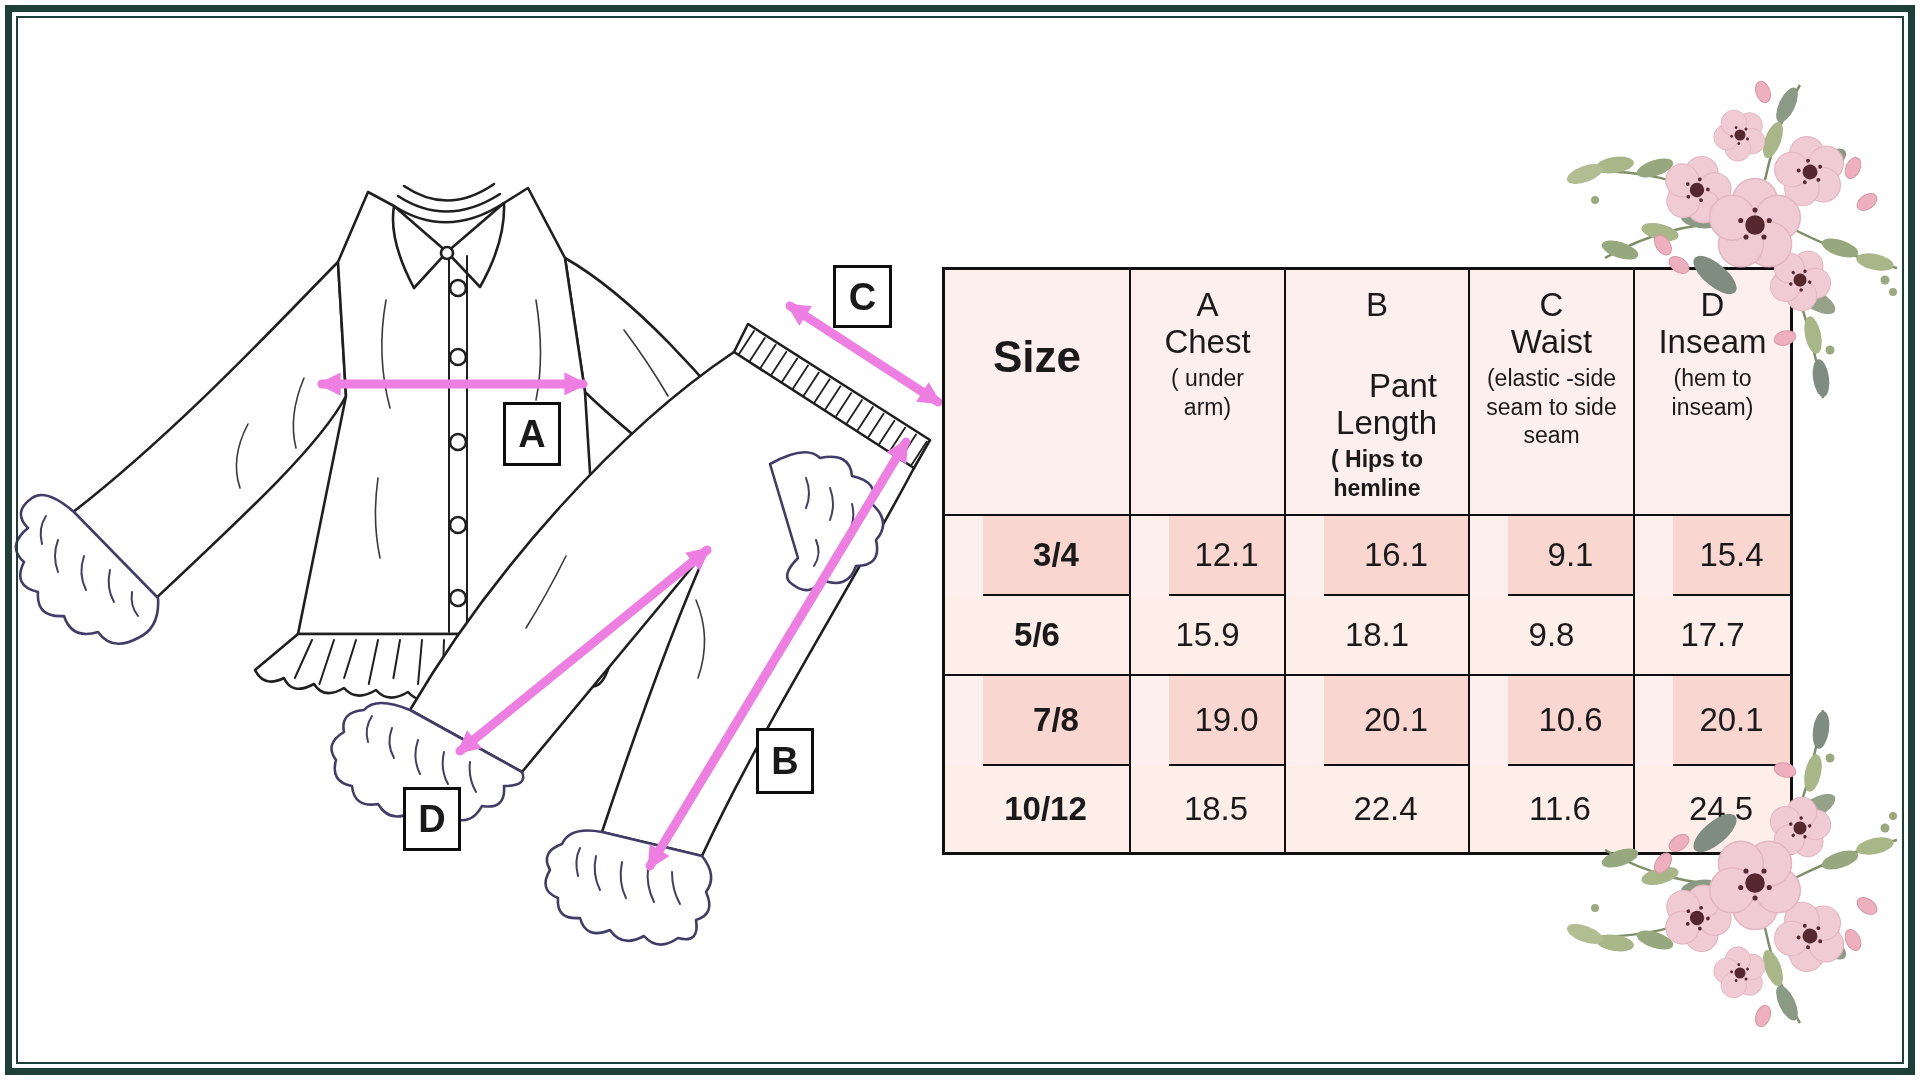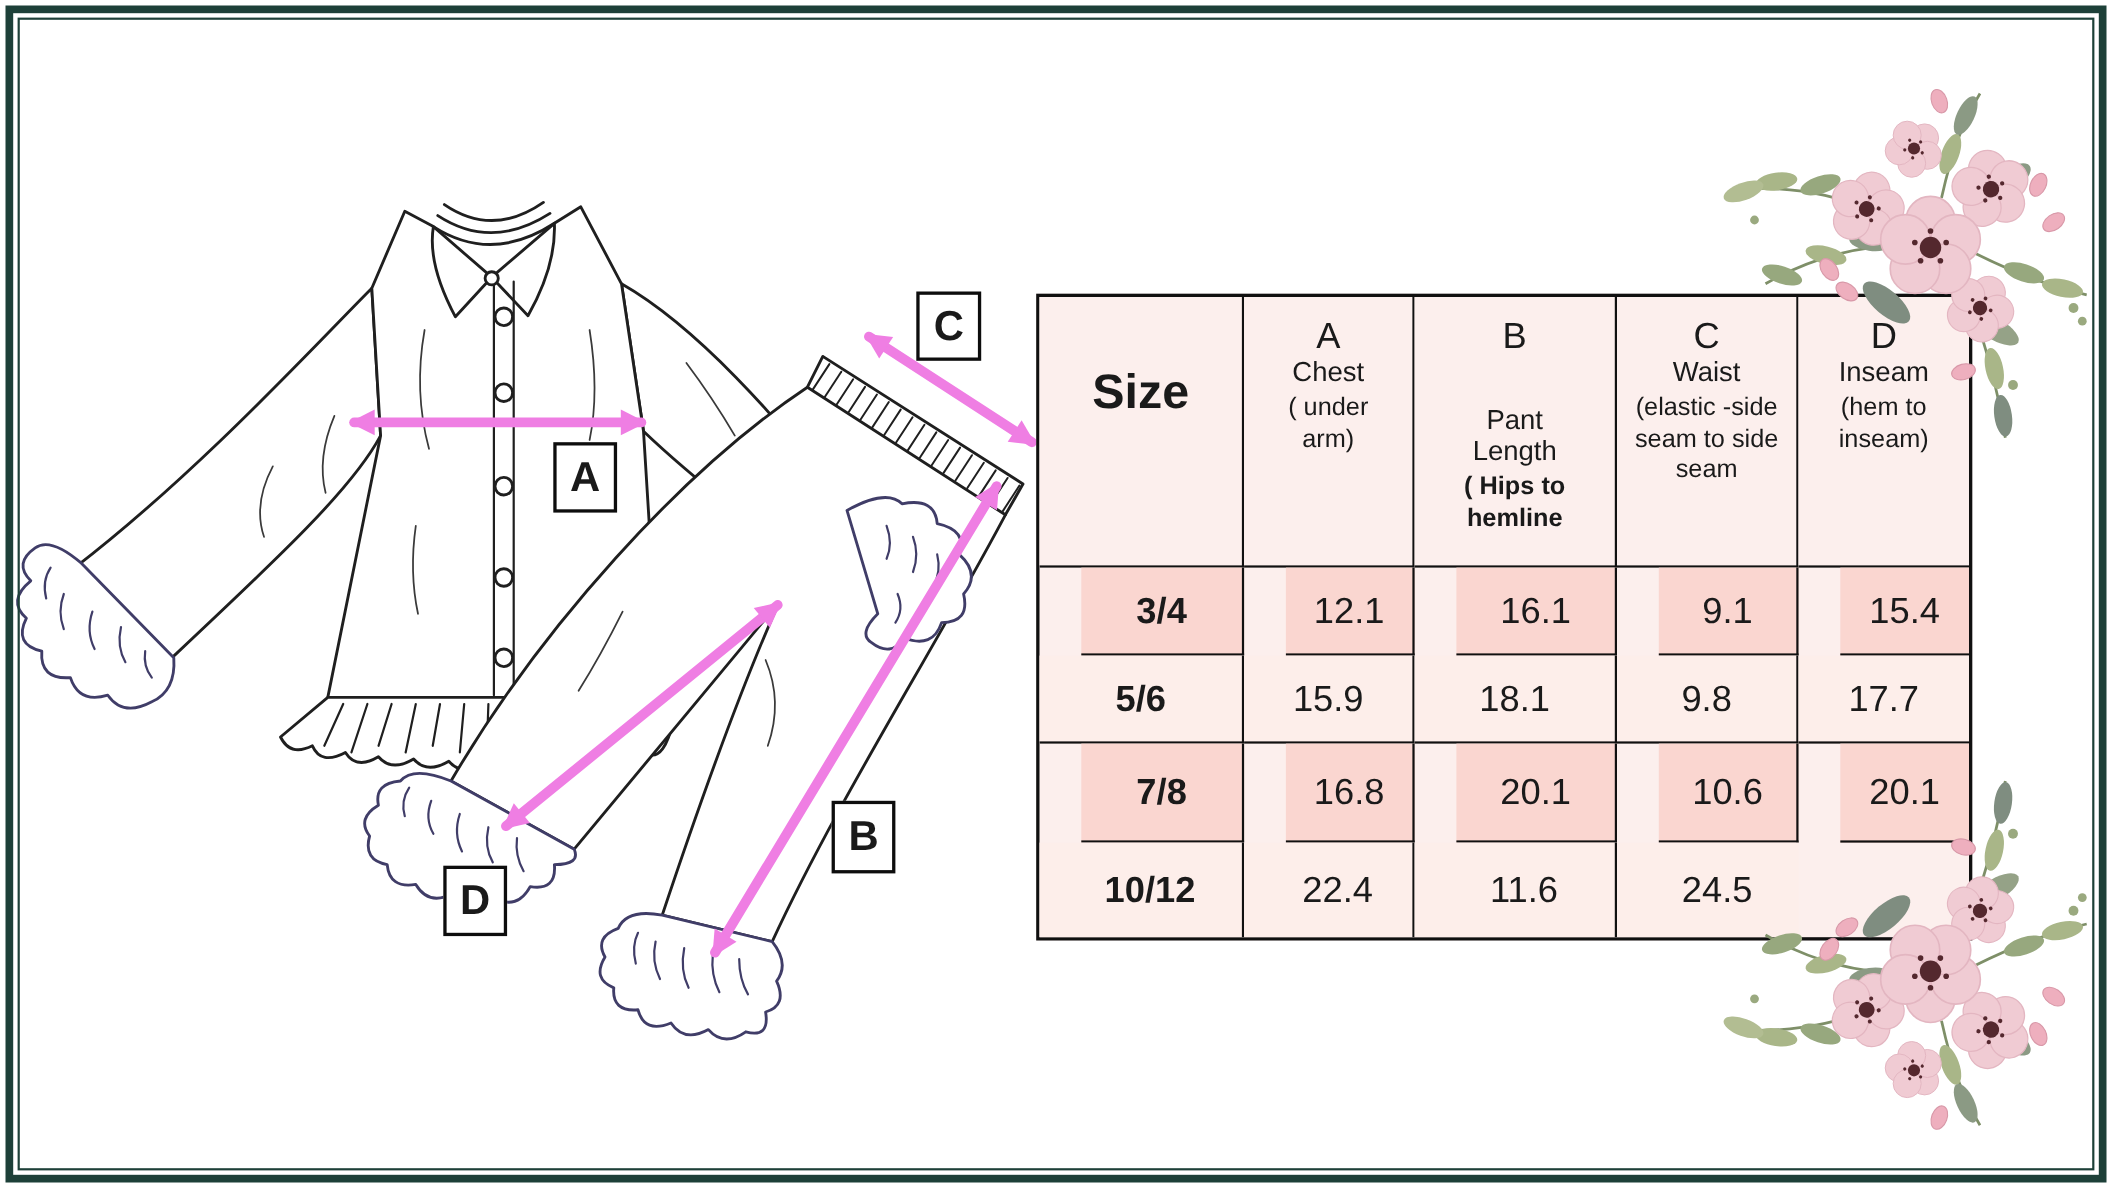--- a/index.html
+++ b/index.html
@@ -32,21 +32,21 @@
               border:3px solid var(--table-border);background:var(--header-bg);
               display:grid;grid-template-columns:186px 155px 184px 165px 155px;
               grid-template-rows:246px 80px 80px 90px 86px;box-sizing:content-box;}
   .cell{border-right:2.5px solid var(--table-border);border-bottom:2.5px solid var(--table-border);
         display:flex;flex-direction:column;align-items:center;box-sizing:border-box;}
   .cell.last-col{border-right:none;}
   .cell.last-row{border-bottom:none;padding-left:17px;}
   .hd{background:var(--header-bg);text-align:center;}
   .size-word{margin-top:62px;font-size:44px;font-weight:600;}
   .hl{margin-top:16px;font-size:33px;line-height:1.15;}
-  .ht{font-size:25px;line-height:1.12;}
+  .ht{font-size:33px;line-height:1.12;text-align:right;}
   .hn{font-size:23px;line-height:1.25;margin-top:3px;}
   .c2 .ht{max-width:120px;margin-top:44px;}
   .c1 .hn{max-width:96px;}
   .c2 .hn{max-width:114px;font-weight:bold;}
   .c3 .hn{max-width:158px;}
   .c4 .hn{max-width:104px;}
   .dc{justify-content:center;font-size:33px;}
   .dc.size-col{font-weight:700;}
   .r-dark{background:var(--row-dark);margin-left:38px;}
   .r-light{background:var(--row-light);}
@@ -220,26 +220,27 @@
   <div class="cell dc r-dark">9.1</div>
   <div class="cell dc r-dark last-col">15.4</div>
 
   <div class="cell dc size-col r-light">5/6</div>
   <div class="cell dc r-light">15.9</div>
   <div class="cell dc r-light">18.1</div>
   <div class="cell dc r-light">9.8</div>
   <div class="cell dc r-light last-col">17.7</div>
 
   <div class="cell dc size-col r-dark">7/8</div>
-  <div class="cell dc r-dark">16.8</div>
+  <div class="cell dc r-dark">19.0</div>
   <div class="cell dc r-dark">20.1</div>
   <div class="cell dc r-dark">10.6</div>
   <div class="cell dc r-dark last-col">20.1</div>
 
   <div class="cell dc size-col r-light last-row">10/12</div>
+  <div class="cell dc r-light last-row">18.5</div>
   <div class="cell dc r-light last-row">22.4</div>
   <div class="cell dc r-light last-row">11.6</div>
   <div class="cell dc r-light last-col last-row">24.5</div>
 </div>
 
 <svg id="flowers" class="layer" viewBox="0 0 1920 1080">
   <defs>
     <ellipse id="leafE" rx="19" ry="8"></ellipse>
     <g id="flower5">
       <g fill="#f0cbd3" style="fill:var(--petal-pink)" stroke="#e3b6c1" stroke-width="1">

